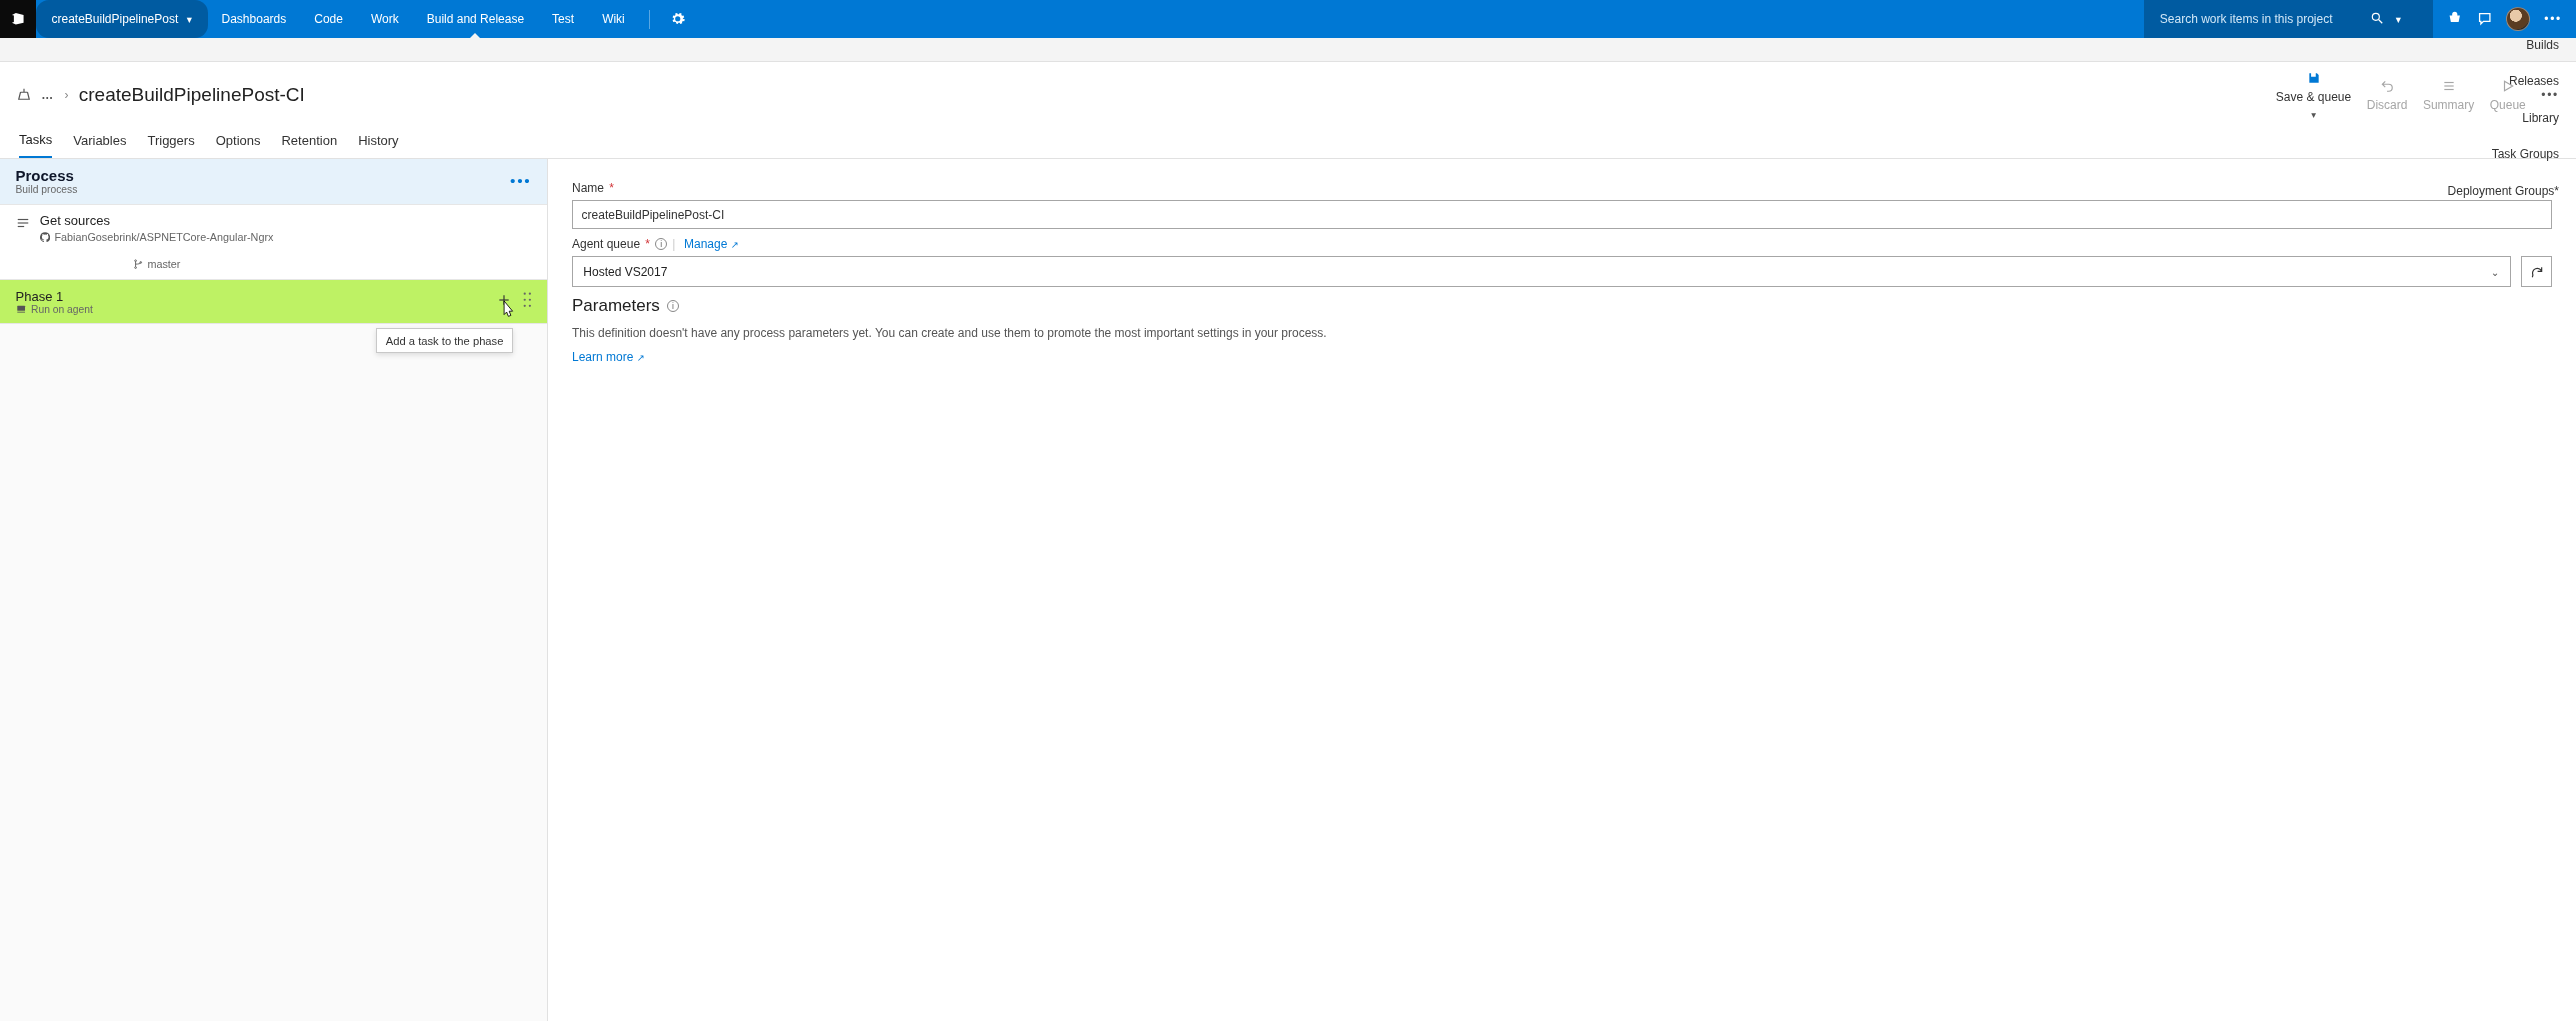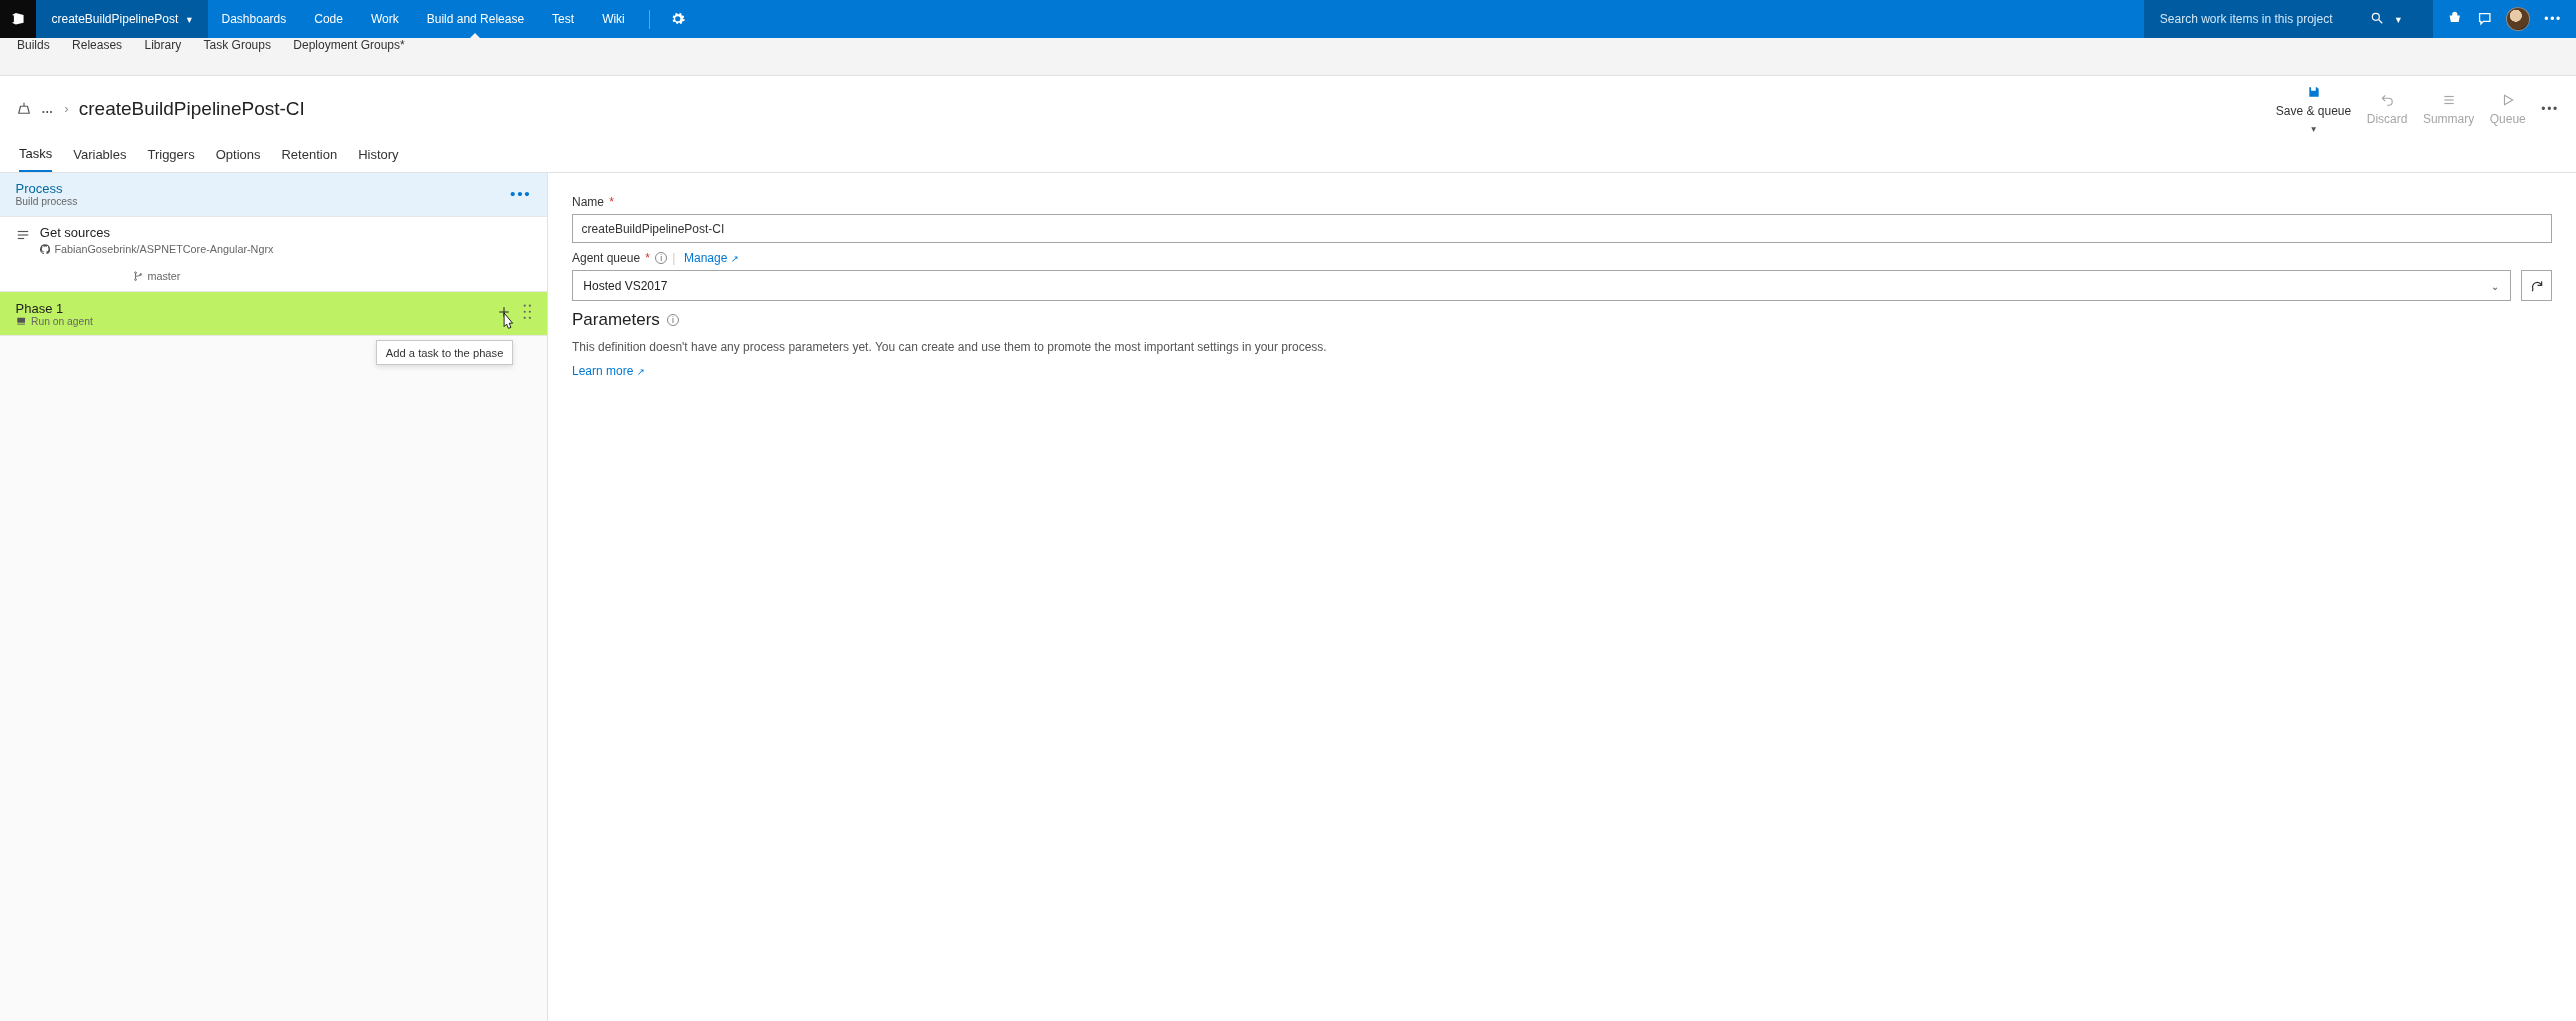--- a/index.html
+++ b/index.html
@@ -2,37 +2,37 @@
 <html style="font-size:14px"><head>
 <meta charset="utf-8">
 <style>
   * { box-sizing: border-box; margin: 0; padding: 0; font-family: "Segoe UI", Arial, sans-serif; }
   body { background: #fff; color: #222; font-size: 12px; overflow: hidden; }
 
   
   .topnav { display: flex; align-items: center; height: 38px; background: #0078d4; color: #fff; }
   .topnav .logo { width: 36px; height: 38px; background: #0b0b0b; display: flex; align-items: center; justify-content: center; }
   .topnav .logo svg { width: 15.5px; height: 15.5px; fill: #fff; }
-  .topnav .project { background: #005ba1; height: 38px; display: flex; align-items: center; padding: 0 15.5px; gap: 8.6px; cursor: pointer; }
+  .topnav .project { background: #005ba1; height: 38px; display: flex; align-items: center; padding: 0 15.5px; gap: 8.6px; cursor: pointer; border-radius: 13px; }
   .topnav .project .chev { font-size: 10.3px; }
   .topnav .mainlinks { display: flex; height: 38px; align-items: stretch; }
   .topnav .mainlinks .lnk { display: flex; align-items: center; padding: 0 14px; cursor: pointer; position: relative; }
   .topnav .mainlinks .lnk.active::after { content: ""; position: absolute; bottom: -0.9px; left: 50%; transform: translateX(-50%); width: 0; height: 0; border-left: 6px solid transparent; border-right: 6px solid transparent; border-bottom: 6px solid #f4f4f4; }
   .topnav .sep { width: 0.9px; height: 19px; background: rgba(255,255,255,.35); margin: 0 10.3px; }
   .topnav .gear { width: 34px; display: flex; align-items: center; justify-content: center; cursor: pointer; }
   .topnav .spacer { flex: 1; }
   .topnav .search { display: flex; align-items: center; background: #005ba1; height: 38px; padding: 0 12px 0 15.5px; gap: 12px; min-width: 289px; }
   .topnav .search input { background: transparent; border: none; color: #fff; outline: none; width: 198px; font-size: 12px; }
   .topnav .search input::placeholder { color: #d0e7f7; }
   .topnav .right-icons { display: flex; align-items: center; gap: 14px; padding: 0 14px; }
   .topnav .right-icons .icn { cursor: pointer; display: flex; align-items: center; }
   .topnav .avatar { width: 24px; height: 24px; border-radius: 50%; background: radial-gradient(circle at 40% 35%, #e8c9a8 0 30%, #5a3c22 32% 70%, #2b2b2b 72%); border: 0.9px solid rgba(255,255,255,.4); }
 
   
-  .subnav { display: flex; align-items: flex-start; height: 38px; background: #f4f4f4; border-bottom: 0.9px solid #e1e1e1; padding: 0 17px; gap: 22.4px; }
+  .subnav { display: flex; align-items: flex-end; height: 24px; background: #f4f4f4; border-bottom: 0.9px solid #e1e1e1; padding: 0 17px; gap: 22.4px; flex-direction: column; }
   .subnav .slnk { color: #333; cursor: pointer; font-size: 12px; }
 
   
   .titlerow { display: flex; align-items: center; justify-content: space-between; padding: 8.6px 17px 3.4px 17px; }
   .titlerow .left { display: flex; align-items: center; gap: 10.3px; }
   .titlerow .left .crumb-icn { color: #555; }
   .titlerow .left .dots { color: #555; cursor: pointer; font-weight: bold; letter-spacing: 0.9px; }
   .titlerow .left .chev { color: #888; }
   .titlerow .left .title { font-size: 19px; color: #222; }
   .titlerow .actions { display: flex; align-items: center; gap: 15.5px; }
@@ -46,21 +46,21 @@
   .ptabs .pt.active { border-bottom: 2.6px solid #0078d4; font-weight: 400; color: #222; }
 
   
   .body { display: flex; height: calc(100vh - 38px - 36px - 41px - 33px); }
   .leftpane { width: 548px; border-right: 0.9px solid #e1e1e1; background: #fafafa; display: flex; flex-direction: column; }
   .rightpane { flex: 1; padding: 22.4px 24px; }
 
   
   .row { border-bottom: 0.9px solid #e6e6e6; padding: 8.6px 15.5px; background: #fff; }
   .row.process { background: #e6f2fb; display: flex; align-items: center; justify-content: space-between; }
-  .row.process .ptitle { font-size: 13px; color: #0369a1; }
+  .row.process .ptitle { font-size: 15px; color: #0f172a; font-weight: bold; }
   .row.process .psub { font-size: 10.3px; color: #666; }
   .row.process .menu { color: #0078d4; cursor: pointer; font-size: 15.5px; letter-spacing: 1.7px; }
 
   .row.sources { display: flex; align-items: flex-start; gap: 10.3px; background: #fff; }
   .row.sources .icn { color: #555; margin-top: 2.6px; }
   .row.sources .stitle { font-size: 13px; color: #222; }
   .row.sources .smeta { display: flex; align-items: center; gap: 15.5px; margin-top: 2.6px; font-size: 10.8px; color: #666; flex-direction: column; }
   .row.sources .smeta .gh { display: flex; align-items: center; gap: 4.3px; }
   .row.sources .smeta .br { display: flex; align-items: center; gap: 4.3px; }
 

